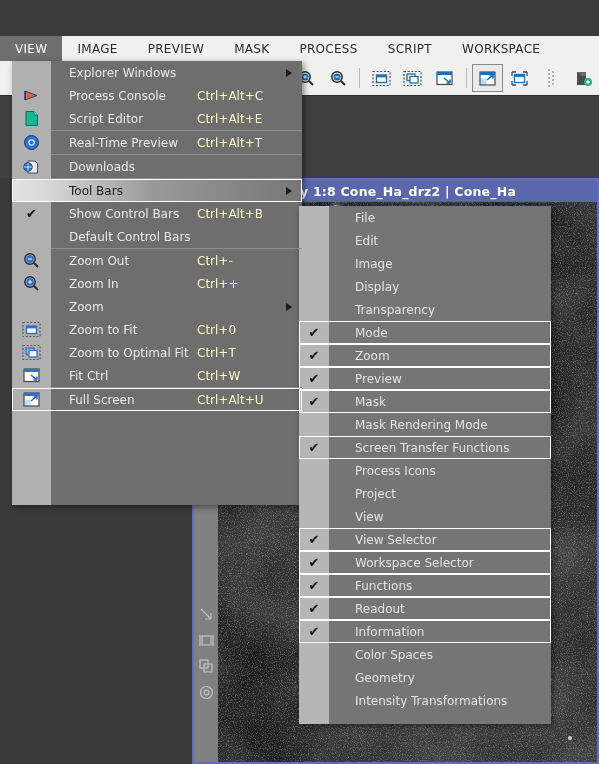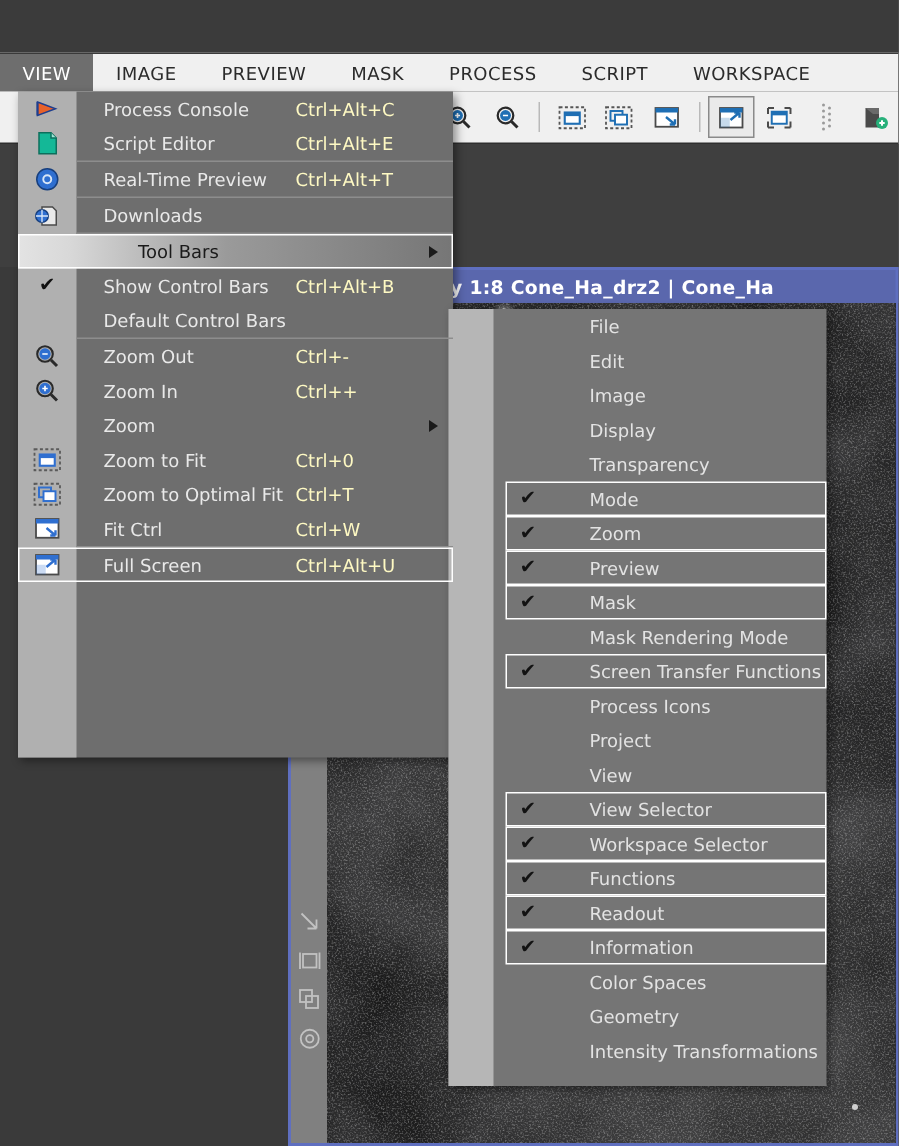--- a/index.html
+++ b/index.html
@@ -81,34 +81,33 @@
   }
   .mrow .lbl{ padding-left:18px; width:146px; color:#e9e9e9; }
   .mrow .acc{ color:#fef9c3; }
   .mrow .arrow{
     position:absolute; right:10px; top:50%; transform:translateY(-50%);
     width:0;height:0;border-left:6px solid #1a1a1a;
     border-top:4.5px solid transparent;border-bottom:4.5px solid transparent;
   }
   .mrow.hl{
     background:linear-gradient(to right,#e3e3e3 0%,#d8d8d8 12%,#9a9a9a 48%,#767676 100%);
-    outline:1px solid #fff; outline-offset:-1px;gap:23px;
+    outline:1px solid #fff; outline-offset:-1px;
   }
   .mrow.hl .lbl,.mrow.hl .acc{ color:#1a1a1a; }
   .mrow.hl .icoCol{ background:transparent; }
   .mrow.chk .icoCol{ color:#111; font-size:13px; }
   .msep{ height:1px; background:#8d8d8d; margin-left:39px; }
   .mrow.boxed{ outline:1px solid #ffffff; outline-offset:-1px; }
 
   
   #submenu{
     position:absolute; left:299px; top:206px; width:252px; height:518px;
     background:#757575; color:#e3e3e3; font-size:12px;
     box-shadow:2px 2px 6px rgba(0,0,0,.45);
-    padding-left:38px;
   }
   #submenu .gutter{ position:absolute;left:0;top:0;width:30px;height:100%;background:#b6b6b6; }
   #submenu .rows{ position:relative; z-index:2; }
   .srow{ height:23px; display:flex; align-items:center; white-space:nowrap; }
   .srow .ck{
     width:30px;flex:0 0 30px;height:23px;display:flex;align-items:center;justify-content:center;
     color:#121212;font-size:13px;
   }
   .srow .slbl{ padding-left:26px; }
   .srow.on{ outline:1px solid #ffffff; outline-offset:-1px; }
@@ -291,20 +290,26 @@
         <circle cx="14" cy="12" r="4" fill="#27b07a"></circle>
         <path d="M12.2 12h3.6M14 10.2v3.6" stroke="#fff" stroke-width="1.3"></path>
       </svg>
     </div>
 </div>
 
 <div id="viewmenu">
   <div class="gutter"></div>
   <div class="rows" id="viewmenu-rows">
       <div class="mrow">
+        <div class="icoCol"></div>
+        <div class="lbl">Explorer Windows</div>
+        <div class="acc"></div>
+        <div class="arrow"></div>
+      </div>
+      <div class="mrow">
         <div class="icoCol">
           <svg width="17" height="17" viewBox="0 0 17 17">
             <path d="M2 4 L14 8.5 L2 13 Z" fill="#e8622a" stroke="#1f3f8f" stroke-width="1"></path>
             <path d="M2 4 L2 13" stroke="#1f3f8f" stroke-width="1.4"></path>
           </svg>
         </div>
         <div class="lbl">Process Console</div>
         <div class="acc">Ctrl+Alt+C</div>
       </div>
       <div class="mrow">

